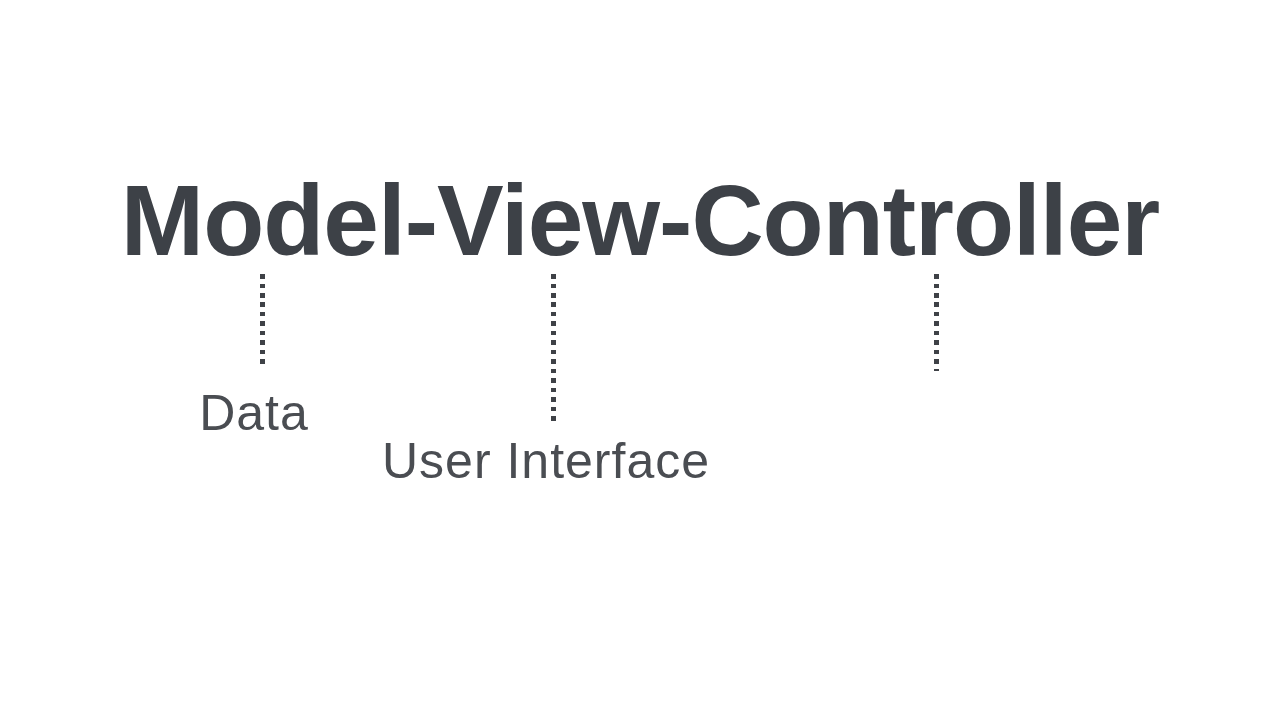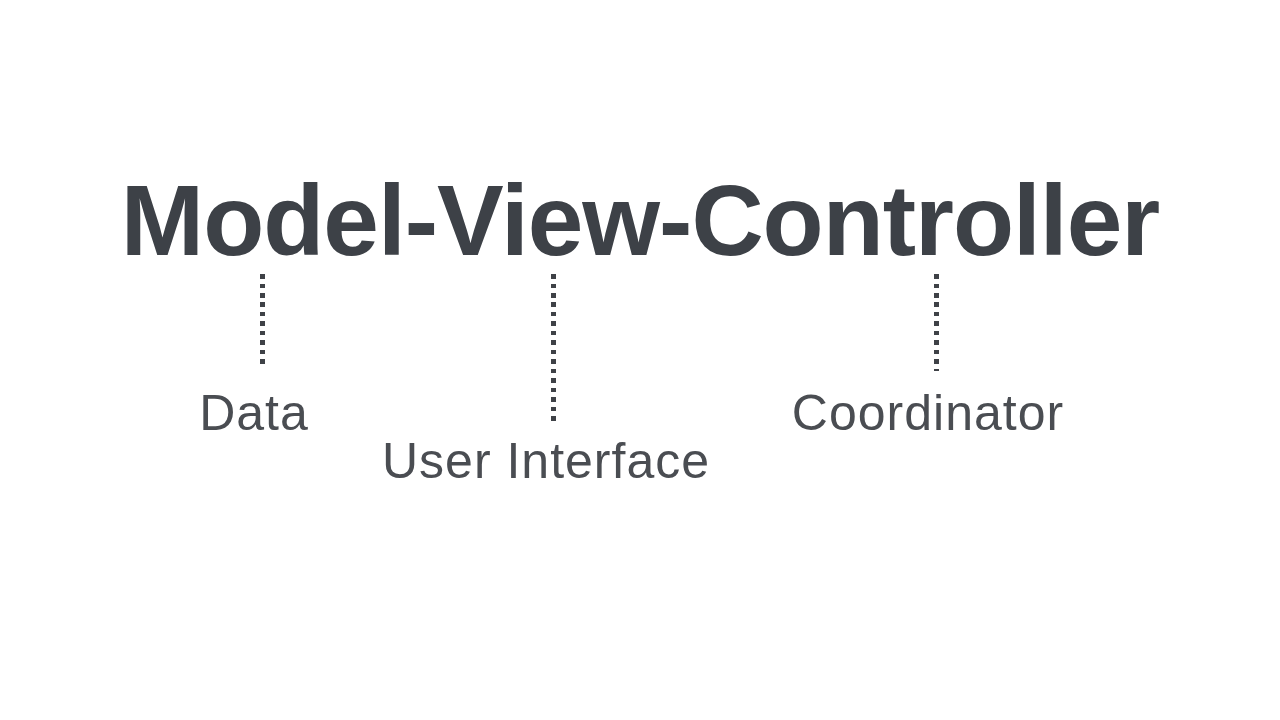--- a/index.html
+++ b/index.html
@@ -67,15 +67,14 @@
   <div class="connector c1"></div>
 
   <div class="connector c2"></div>
 
   <div class="connector c3"></div>
 
   <p class="anno-label l2">User Interface</p>
 
   <p class="anno-label l1">Data</p>
 
-  <p class="anno-label l3">Coordinator</p>
 
 </div>
 
 </body></html>

